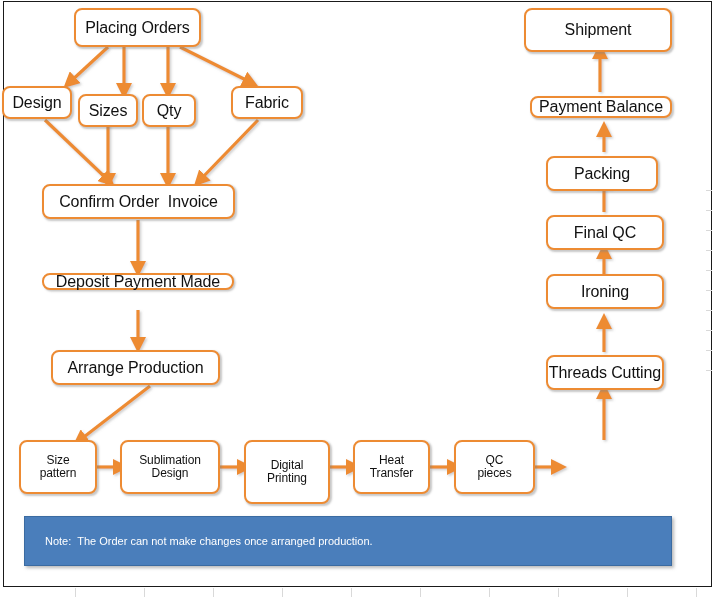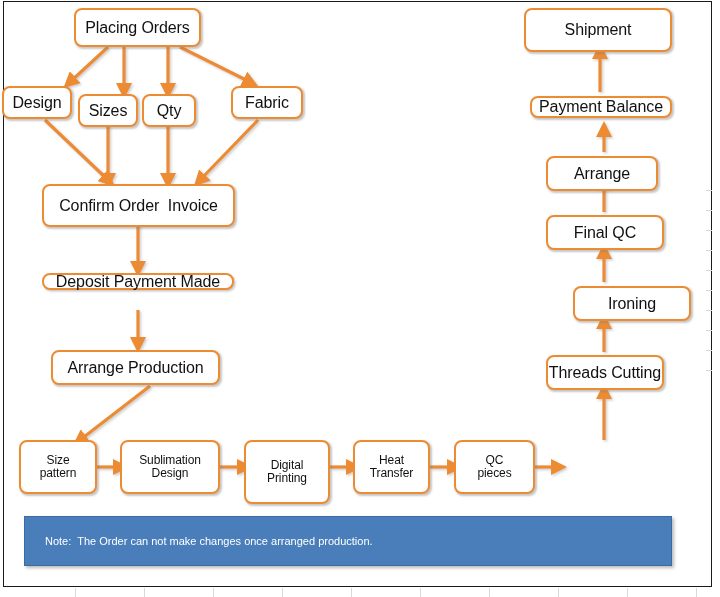--- a/index.html
+++ b/index.html
@@ -89,21 +89,21 @@
   <div class="node" style="left:74px;top:8px;width:127px;height:39px;">Placing Orders</div>
 
   <div class="node" style="left:2px;top:86px;width:70px;height:33px;">Design</div>
 
   <div class="node" style="left:78px;top:94px;width:60px;height:33px;">Sizes</div>
 
   <div class="node" style="left:142px;top:94px;width:54px;height:33px;">Qty</div>
 
   <div class="node" style="left:231px;top:86px;width:72px;height:33px;">Fabric</div>
 
-  <div class="node" style="left:42px;top:184px;width:193px;height:43px;">Confirm Order  Invoice</div>
+  <div class="node" style="left:42px;top:184px;width:193px;height:35px;">Confirm Order  Invoice</div>
 
   <div class="node" style="left:42px;top:273px;width:192px;height:17px;">Deposit Payment Made</div>
 
   <div class="node" style="left:51px;top:350px;width:169px;height:35px;">Arrange Production</div>
 
   <div class="node sm" style="left:19px;top:440px;width:78px;height:54px;">Size
 pattern</div>
 
   <div class="node sm" style="left:120px;top:440px;width:100px;height:54px;">Sublimation
 Design</div>
@@ -113,25 +113,25 @@
 
   <div class="node sm" style="left:353px;top:440px;width:77px;height:54px;">Heat
 Transfer</div>
 
   <div class="node sm" style="left:454px;top:440px;width:81px;height:54px;">QC
 pieces</div>
 
 
   <div class="node" style="left:546px;top:355px;width:118px;height:35px;">Threads Cutting</div>
 
-  <div class="node" style="left:546px;top:286px;width:118px;height:35px;margin-left:27px;">Ironing</div>
+  <div class="node" style="left:546px;top:274px;width:118px;height:35px;">Ironing</div>
 
   <div class="node" style="left:546px;top:215px;width:118px;height:35px;">Final QC</div>
 
-  <div class="node" style="left:546px;top:156px;width:112px;height:35px;">Arrange</div>
+  <div class="node" style="left:546px;top:156px;width:112px;height:35px;">Packing</div>
 
   <div class="node" style="left:530px;top:96px;width:142px;height:22px;">Payment Balance</div>
 
   <div class="node" style="left:524px;top:8px;width:148px;height:44px;">Shipment</div>
 
   <div id="note">Note:  The Order can not make changes once arranged production.</div>
 
 </div>
 
 </body></html>

